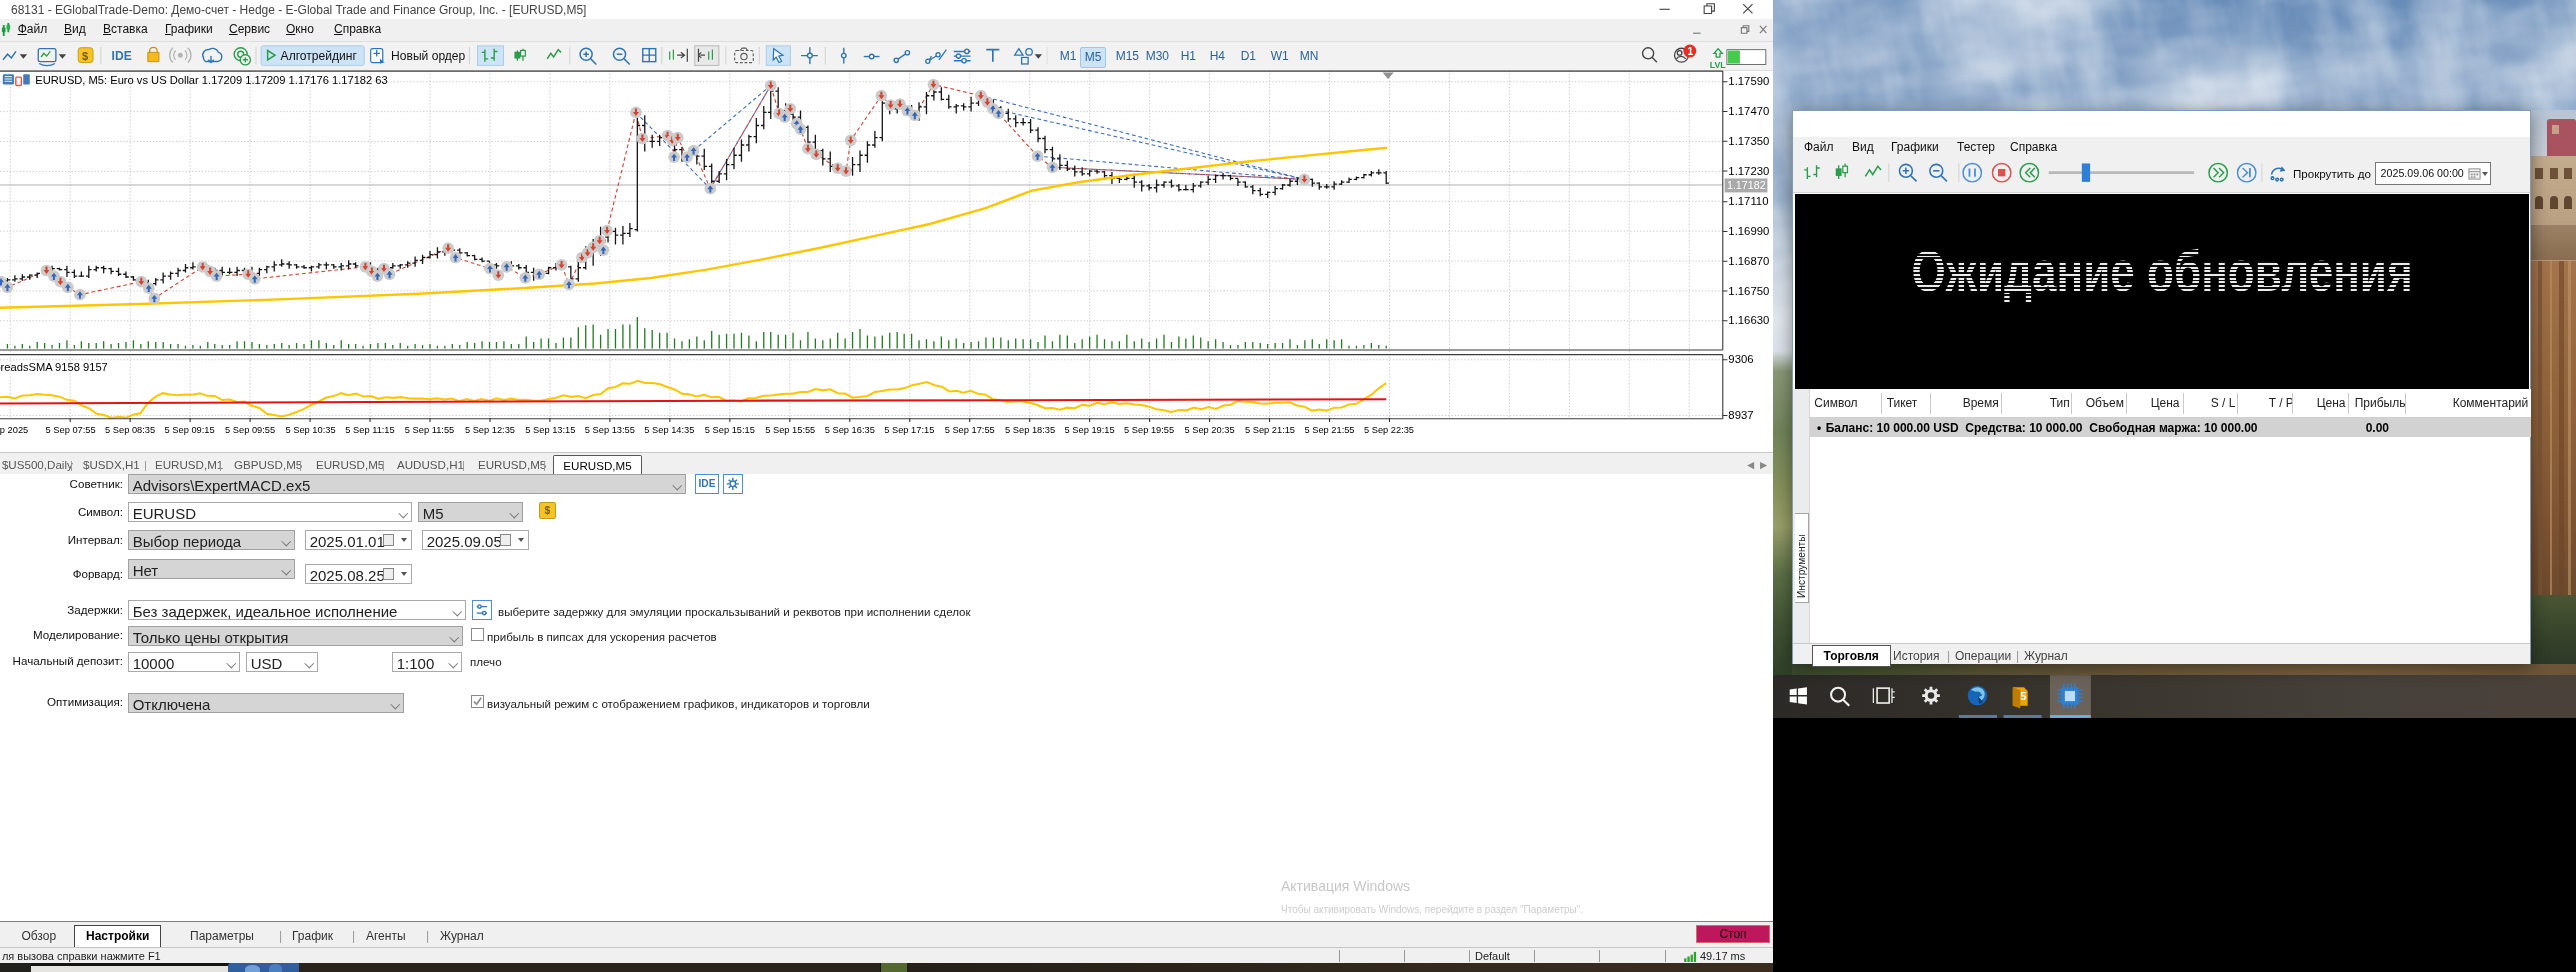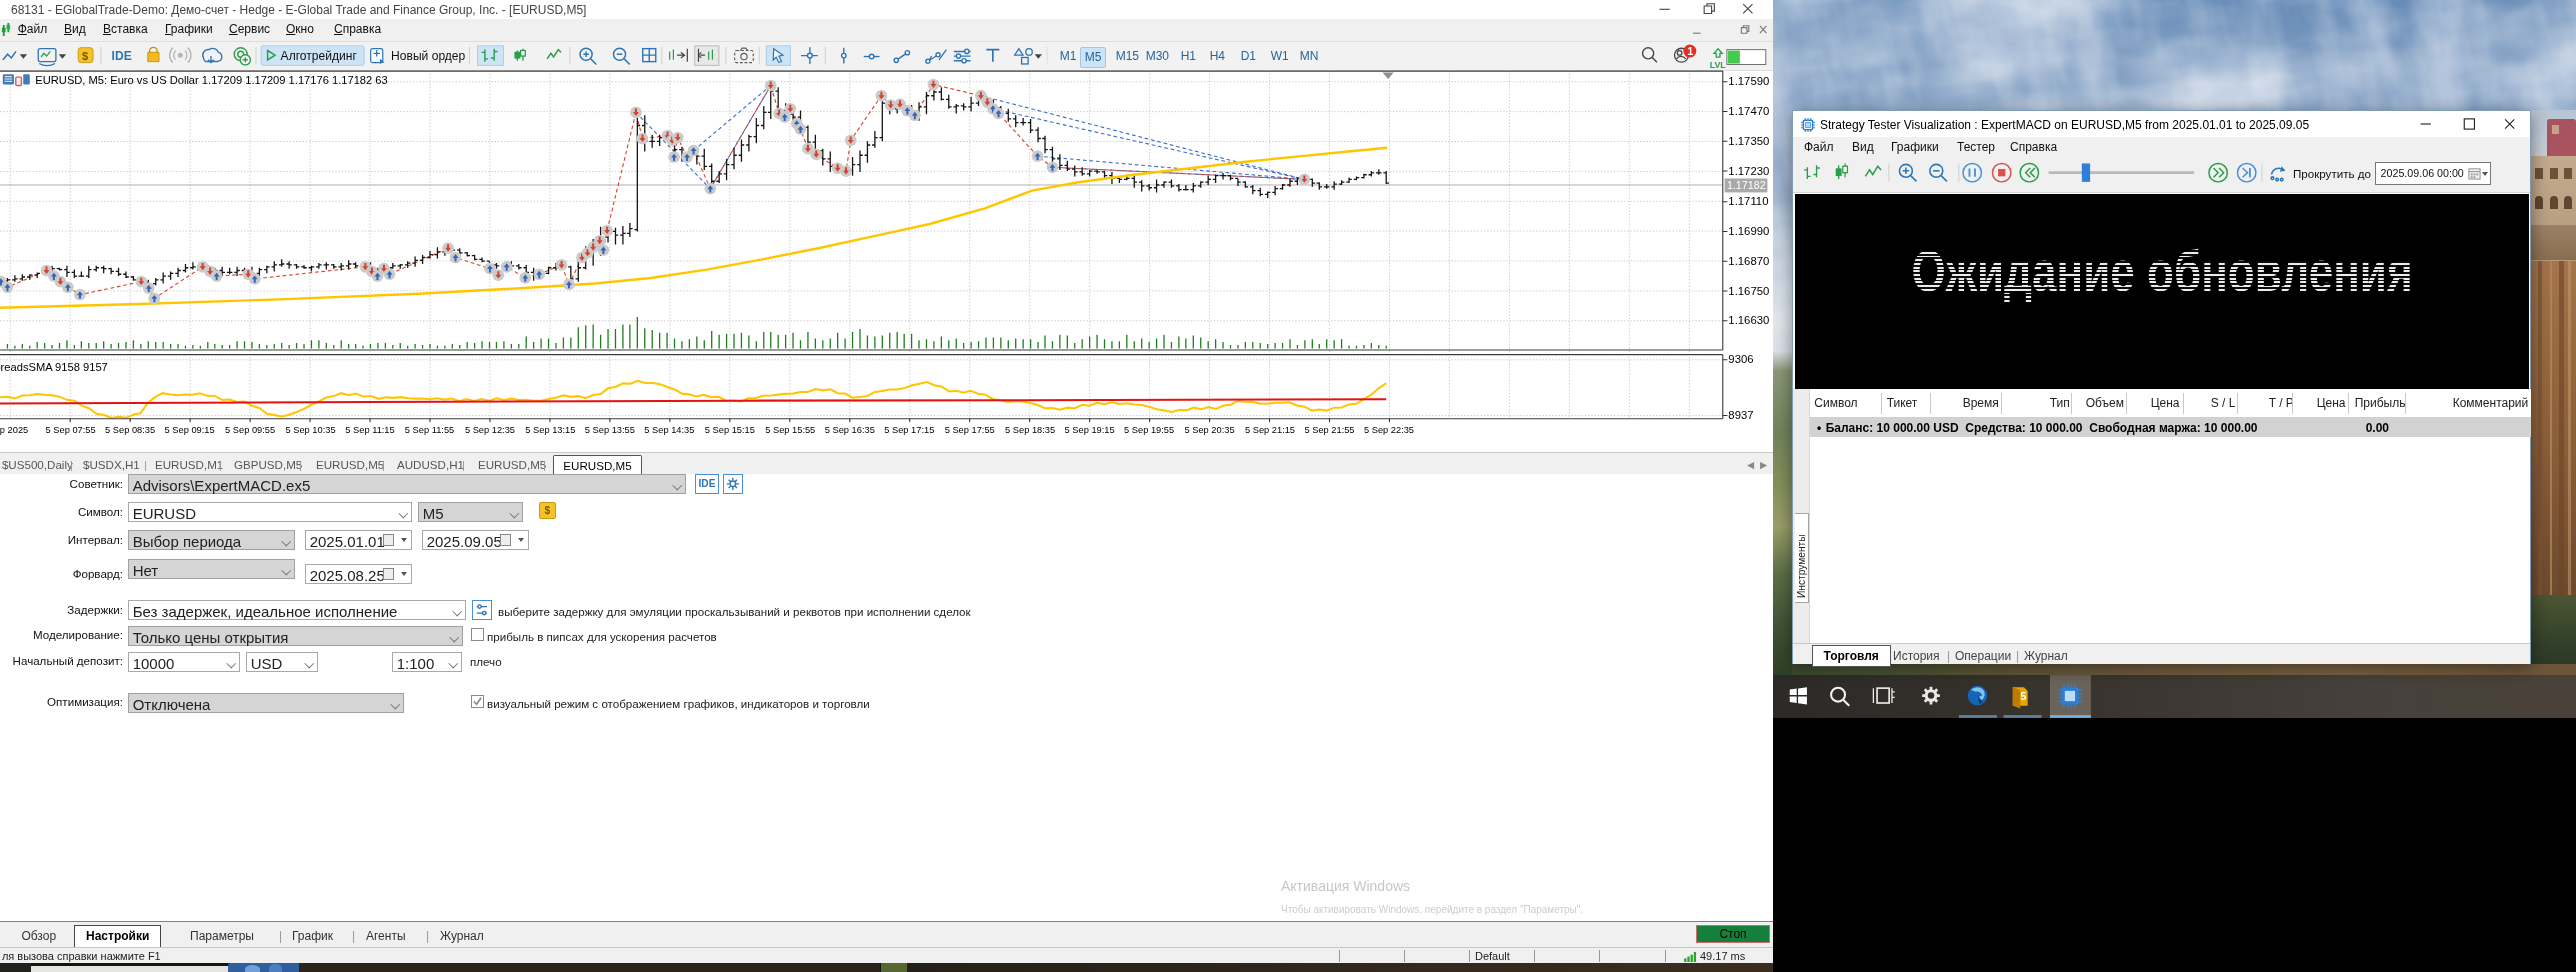--- a/index.html
+++ b/index.html
@@ -655,21 +655,21 @@
 <div id="btabs">
 <span style="left:21.4px">Обзор</span>
 <span class="act" style="left:74px">Настройки</span>
 <span style="left:190px">Параметры</span>
       <span style="left:279px;color:#999">|</span>
 <span style="left:292px">График</span>
       <span style="left:352px;color:#999">|</span>
 <span style="left:366px">Агенты</span>
       <span style="left:426px;color:#999">|</span>
 <span style="left:440px">Журнал</span>
-<div class="abs" style="left:1696px;top:2.8px;width:74px;height:18.6px;background:#15803d;border:0.9px solid #cf6d6d;text-align:center;line-height:16.7px;color:#1a0000">Стоп</div>
+<div class="abs" style="left:1696px;top:2.8px;width:74px;height:18.6px;background:#be185d;border:0.9px solid #cf6d6d;text-align:center;line-height:16.7px;color:#1a0000">Стоп</div>
 </div>
 <div id="sbar">
 <span style="position:absolute;left:1.9px;top:1.9px">ля вызова справки нажмите F1</span>
 <span style="position:absolute;left:1475px;top:1.9px">Default</span>
 <div class="abs" style="left:1339px;top:1.9px;width:0.9px;height:12px;background:#999"></div>
 <div class="abs" style="left:1404px;top:1.9px;width:0.9px;height:12px;background:#999"></div>
 <div class="abs" style="left:1469px;top:1.9px;width:0.9px;height:12px;background:#999"></div>
 <div class="abs" style="left:1534px;top:1.9px;width:0.9px;height:12px;background:#999"></div>
 <div class="abs" style="left:1599px;top:1.9px;width:0.9px;height:12px;background:#999"></div>
 <div class="abs" style="left:1665px;top:1.9px;width:0.9px;height:12px;background:#999"></div>
@@ -691,37 +691,20 @@
 <div class="abs" style="left:228px;top:0;width:72px;height:10.2px;background:#2f5f9e;border-radius:2.8px 2.8px 0 0">
 <div class="abs" style="left:16.7px;top:1.9px;width:15px;height:8.4px;background:#6fa0d8;border-radius:50% 50% 0 0"></div>
 <div class="abs" style="left:41px;top:0.9px;width:13px;height:9.3px;background:#4a7fc0;border-radius:50% 50% 0 0"></div>
     </div>
 <div class="abs" style="left:299px;top:0;width:581px;height:10.2px;background:#2a241d"></div>
 <div class="abs" style="left:881px;top:0;width:26px;height:10.2px;background:#55682f"></div>
 <div class="abs" style="left:907px;top:0;width:866px;height:10.2px;background:linear-gradient(90deg,#241f18,#33291e 60%,#3a2d20)"></div>
 </div>
 
 <div id="tester">
-<div class="t-ttl">
-<svg class="abs" style="left:8.4px;top:6.5px" width="14" height="14" viewBox="0 0 15 15">
-<rect x="2.5" y="2.5" width="10" height="10" rx="1.5" fill="none" stroke="#2d7fd4" stroke-width="1.6"></rect>
-<rect x="5" y="5" width="5" height="5" fill="#bcdcf5" stroke="#2d7fd4" stroke-width=".8"></rect>
-<g stroke="#2d7fd4" stroke-width="1.1">
-          <path d="M4.5 0v2M7.5 0v2M10.5 0v2M4.5 13v2M7.5 13v2M10.5 13v2M0 4.5h2M0 7.5h2M0 10.5h2M13 4.5h2M13 7.5h2M13 10.5h2"></path>
-        </g>
-      </svg>
-<span style="position:absolute;left:27px;top:6.5px">Strategy Tester Visualization : ExpertMACD on EURUSD,M5 from 2025.01.01 to 2025.09.05</span>
-<svg class="abs" style="left:623px;top:0" width="116" height="26" viewBox="0 0 125 28">
-<g stroke="#222" stroke-width="1.2" fill="none">
-          <path d="M5 14h11"></path>
-          <rect x="52" y="8.5" width="11" height="11"></rect>
-          <path d="M96 9l10 10M106 9l-10 10"></path>
-        </g>
-      </svg>
-</div>
 <div class="t-menu">
 <span style="left:11px">Файл</span>
       <span style="left:59px">Вид</span>
       <span style="left:98px">Графики</span>
 <span style="left:164px">Тестер</span>
       <span style="left:217px">Справка</span>
 </div>
 <div class="t-tool">
 <svg width="737" height="35" viewBox="0 0 793 38">
 <g stroke="#2a9e4a" stroke-width="1.5">

